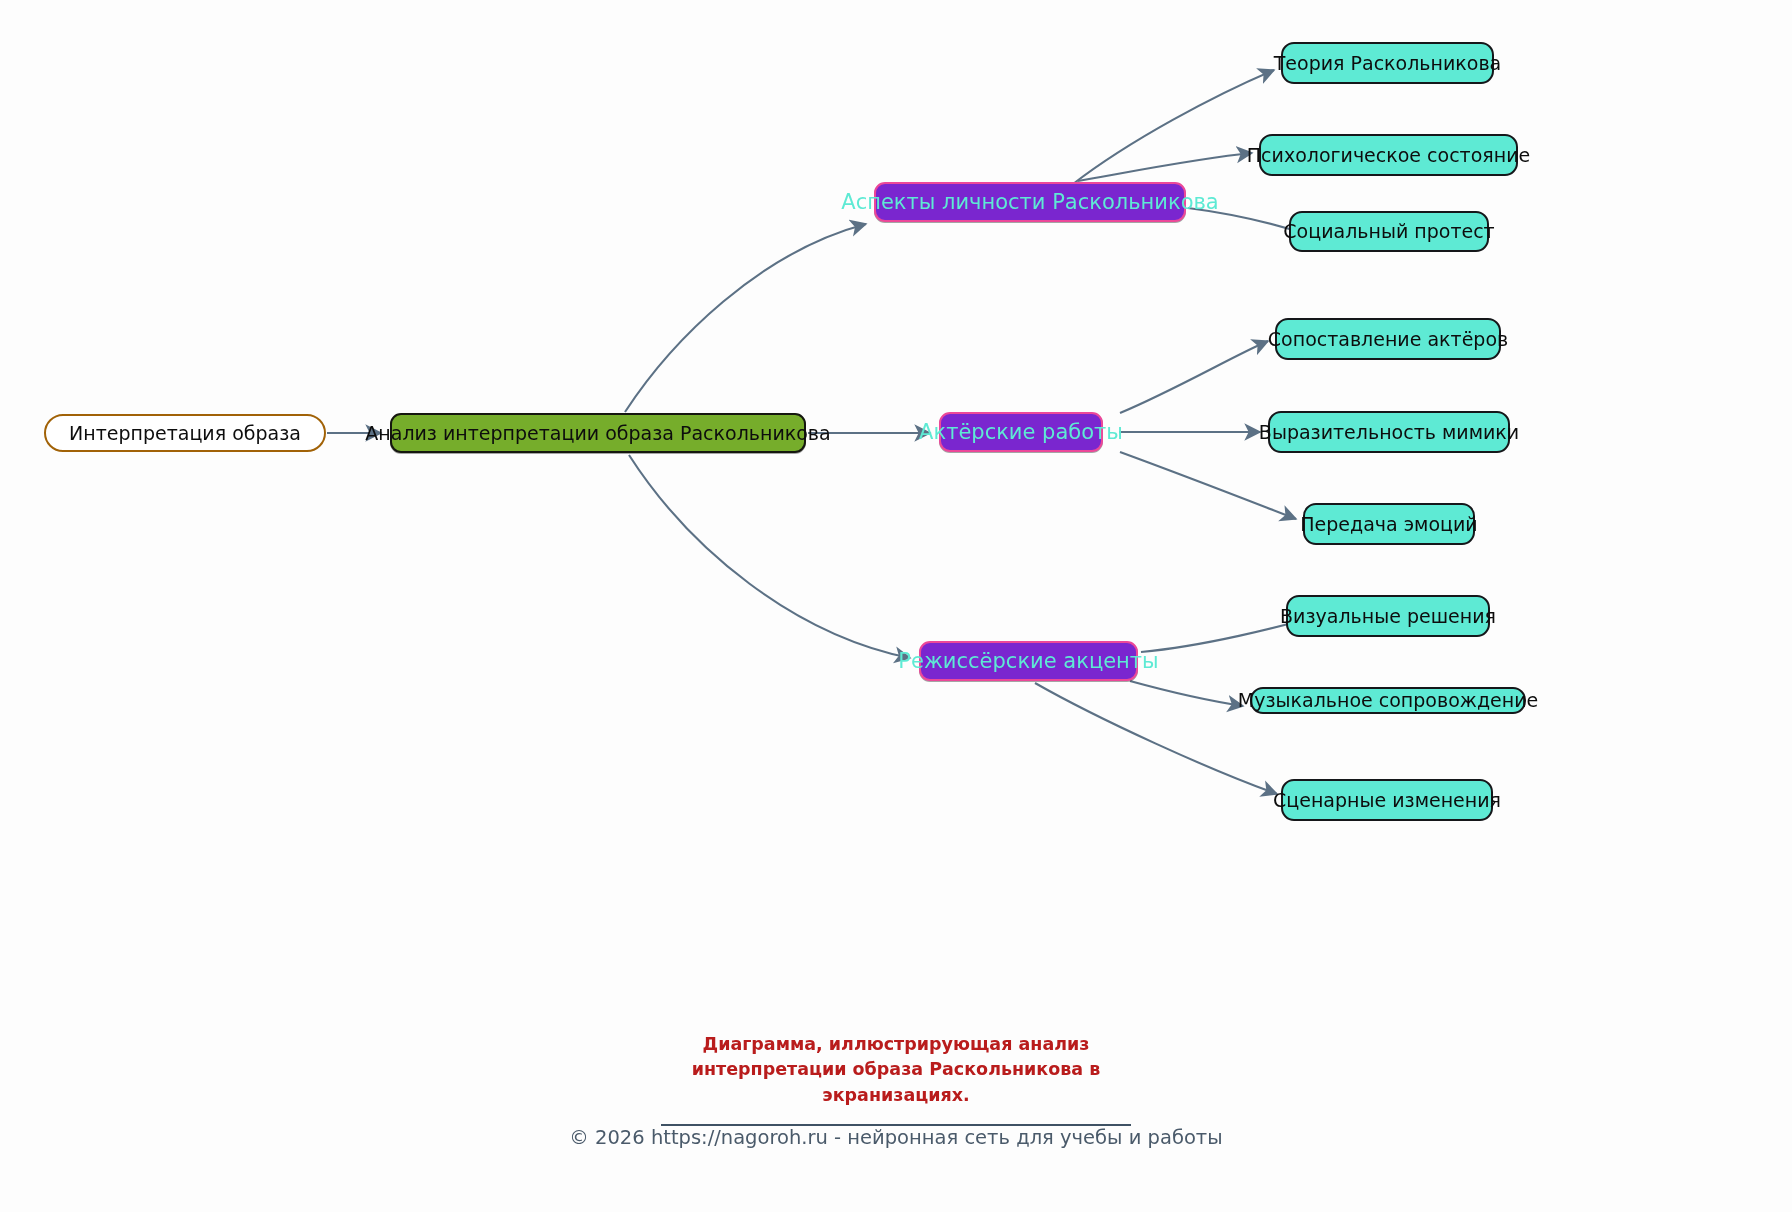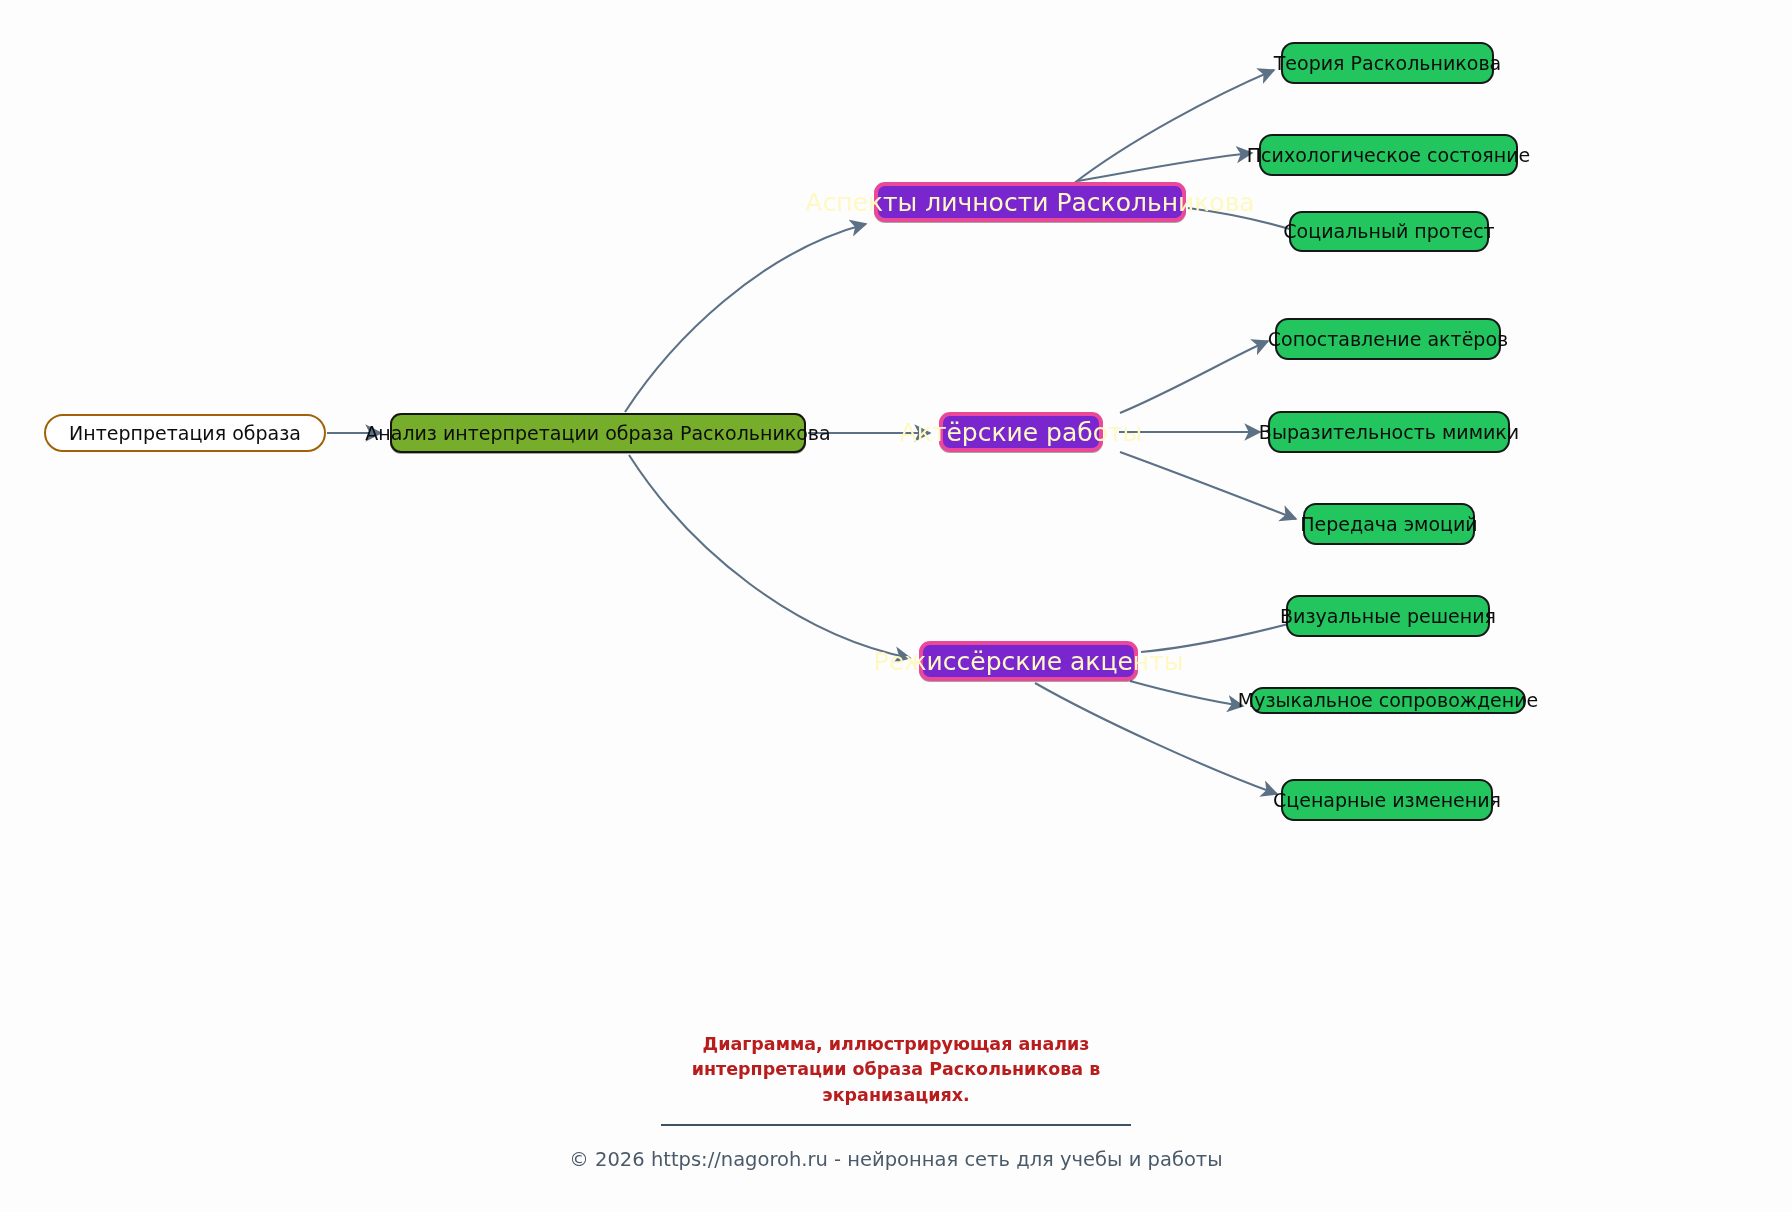--- a/index.html
+++ b/index.html
@@ -42,31 +42,31 @@
   }
   .node-main {
     border: 2px solid #15170f;
     border-radius: 11px;
     background: #76ad2b;
     color: #0d0d0d;
     font-size: 19px;
     box-shadow: 0 1px 0 rgba(0,0,0,0.35);
   }
   .node-branch {
-    border: 4px solid #ec4899;
+    border: 2px solid #ec4899;
     border-radius: 11px;
     background: #7a26cf;
-    color: #fef9c3;
-    font-size: 25px;
+    color: #5eead4;
+    font-size: 21px;
     box-shadow: 0 1px 0 rgba(0,0,0,0.35);
   }
   .node-leaf {
     border: 2px solid #15171a;
     border-radius: 13px;
-    background: #22c55e;
+    background: #5eead4;
     color: #0d0d0d;
     font-size: 19px;
   }
   #caption-block {
     position: absolute;
     left: 0;
     top: 1032px;
     width: 1792px;
     text-align: center;
   }
@@ -79,21 +79,20 @@
     width: 470px;
     margin: 0 auto;
   }
   #caption-rule {
     width: 470px;
     height: 0;
     margin: 16px auto 0 auto;
     border-top: 2px solid #3f5264;
   }
   #caption-footer {
-    margin-top: 22px;
     font-family: "DejaVu Sans", sans-serif;
     font-size: 19.5px;
     color: #4a5a6a;
   }
 </style>
 </head>
 <body>
 
 <div id="page">
 

